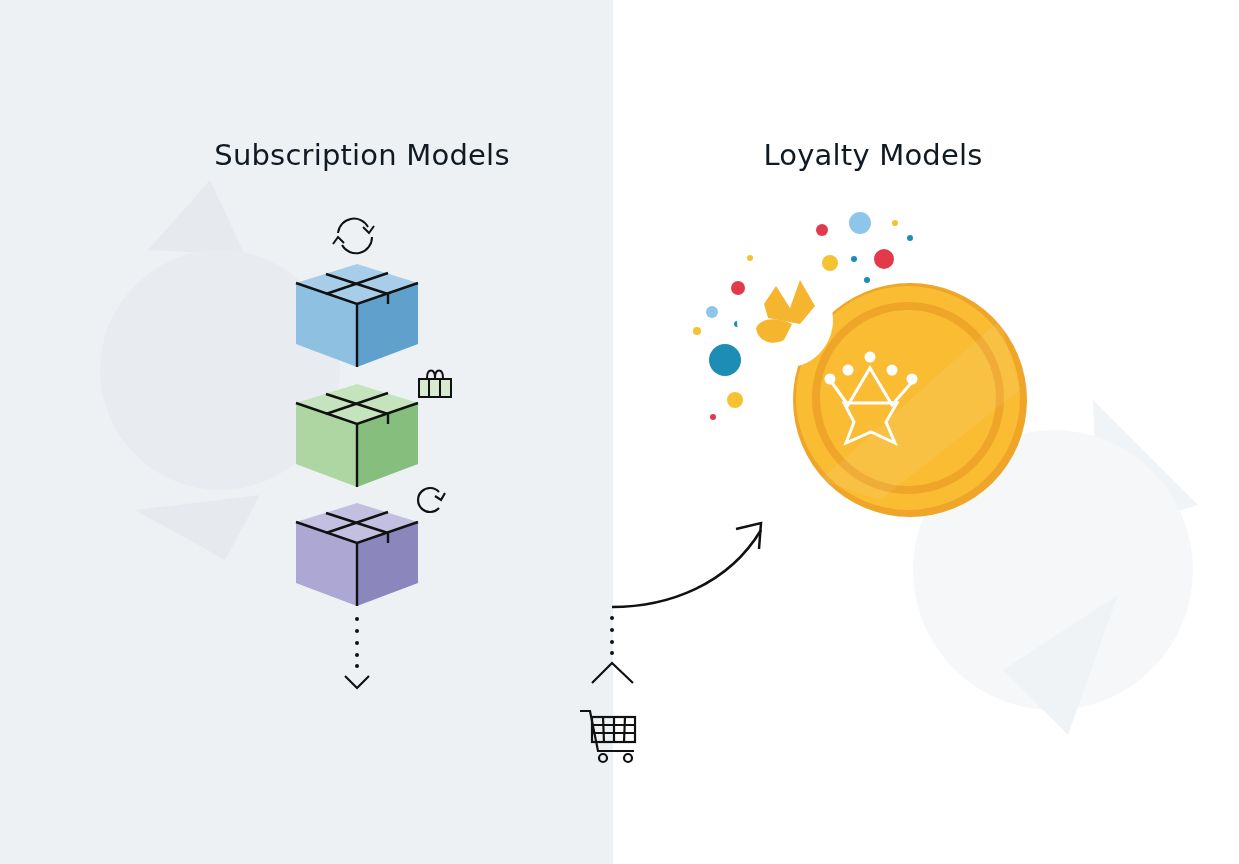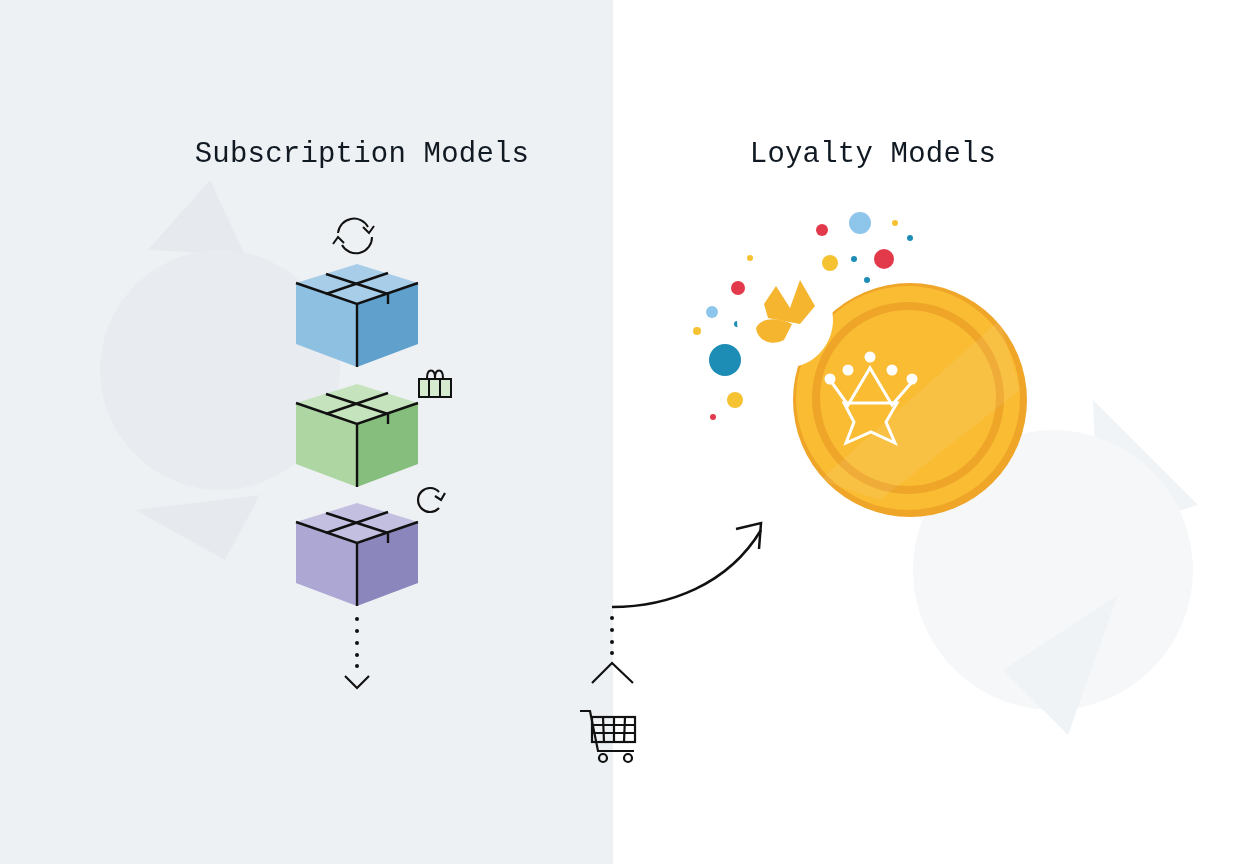--- a/index.html
+++ b/index.html
@@ -1,19 +1,19 @@
 <!DOCTYPE html>
 <html><head>
 <meta charset="utf-8">
 <style>
   html, body { margin:0; padding:0; }
   body { width:1239px; height:864px; position:relative; overflow:hidden; background:#ffffff; font-family:"DejaVu Sans", sans-serif; }
   .panel-left { position:absolute; left:0; top:0; width:613px; height:864px; background:#eef1f4; }
   .panel-right { position:absolute; left:613px; top:0; width:626px; height:864px; background:#ffffff; }
-  .title { position:absolute; font-size:29px; color:#111a22; letter-spacing:0.2px; white-space:nowrap; transform:translateX(-50%);font-family:Liberation Mono, monospace; }
+  .title { position:absolute; font-size:29px; color:#111a22; letter-spacing:0.2px; white-space:nowrap; transform:translateX(-50%); }
   .abs { position:absolute; }
   svg { display:block; overflow:visible; }
 </style>
 </head>
 <body>
 
 <div class="panel-left">
   <svg class="abs" style="left:0;top:0" width="613" height="864">
     <polygon points="210,180 148,250 245,255" fill="#e6eaee"></polygon>
     <circle cx="220" cy="370" r="120" fill="#e8ecf0"></circle>

